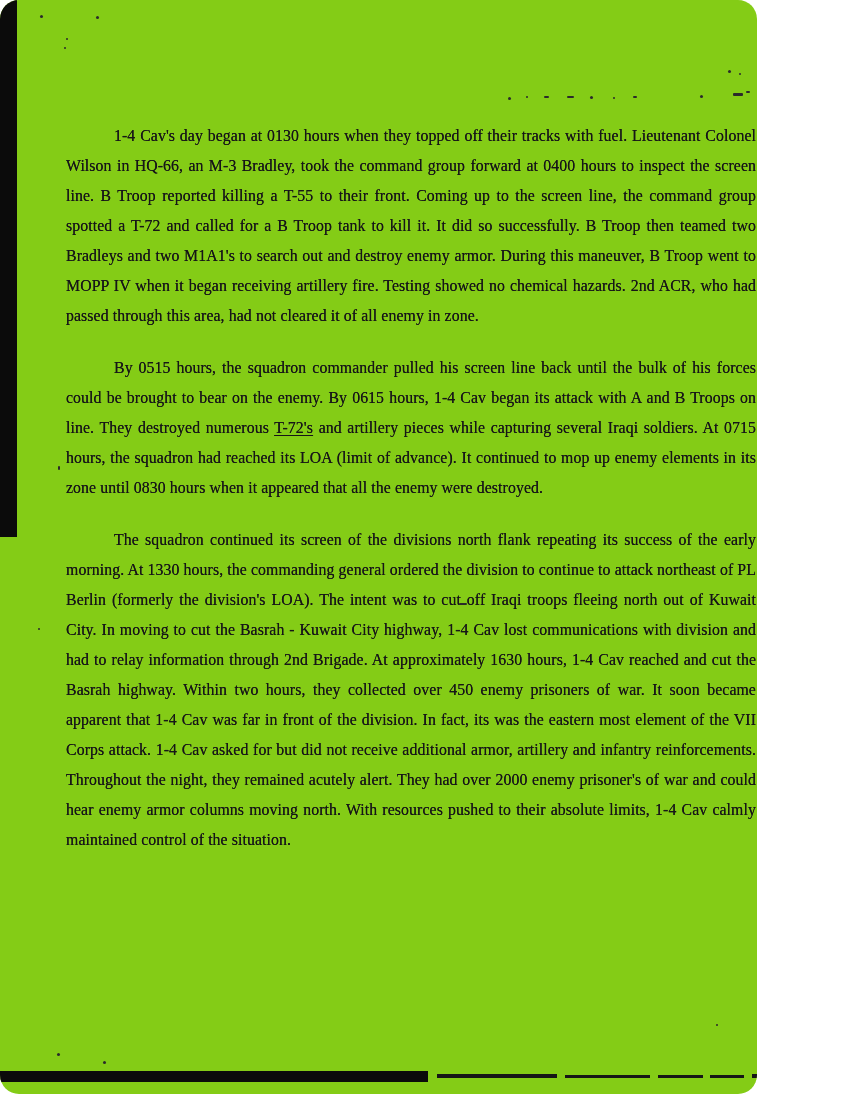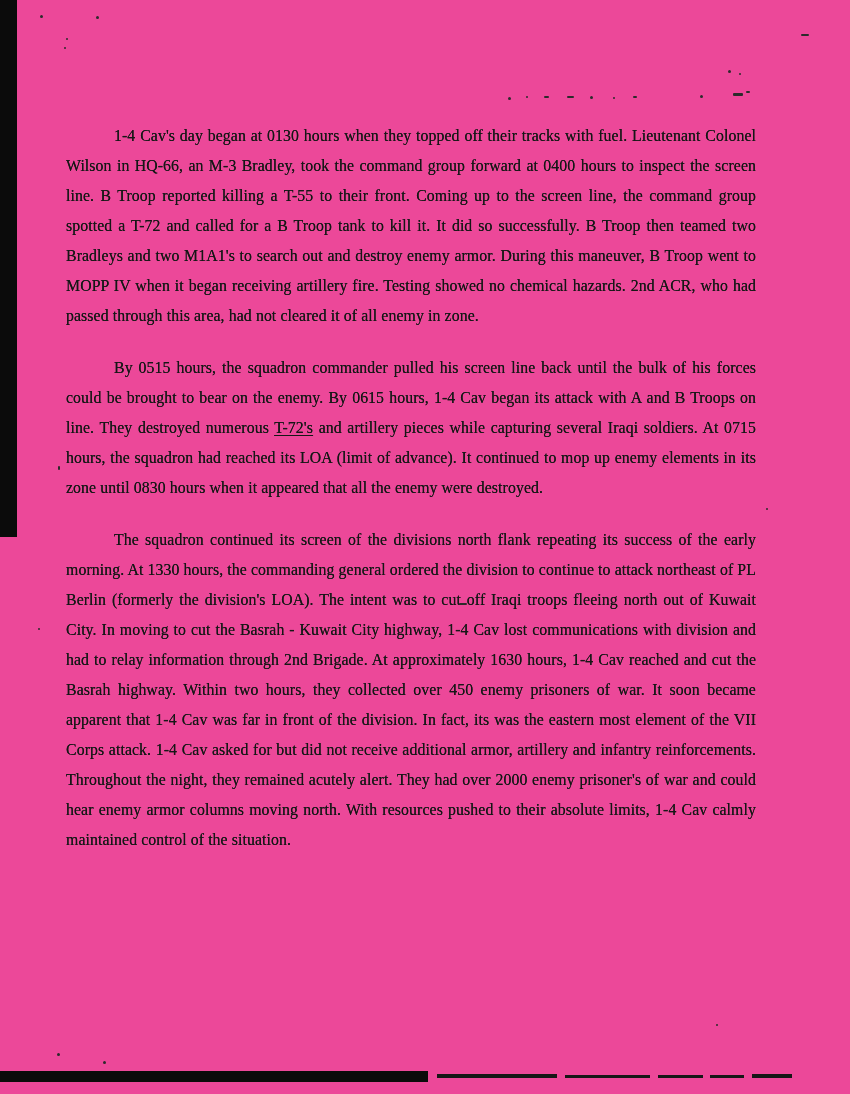--- a/index.html
+++ b/index.html
@@ -2,25 +2,26 @@
 <html><head>
 <meta charset="utf-8">
 <style>
   html, body {
     margin: 0;
     padding: 0;
     background: #ffffff;
   }
   .page {
     position: relative;
-    width: 850px;
+    width: 757px;
     height: 1094px;
-    background: #ec4899;
+    background: #84cc16;
     overflow: hidden;
     font-family: "Liberation Serif", serif;
+    border-radius: 19px;
   }
   
   .scan-bar-left {
     position: absolute;
     left: 0;
     top: 0;
     width: 17px;
     height: 537px;
     background: #0b0b0b;
   }

